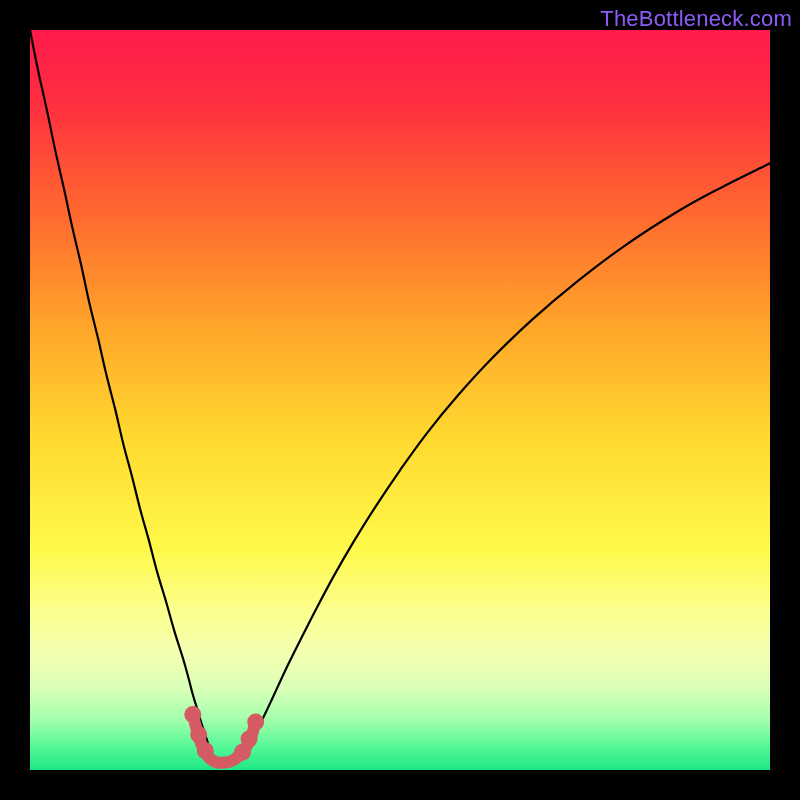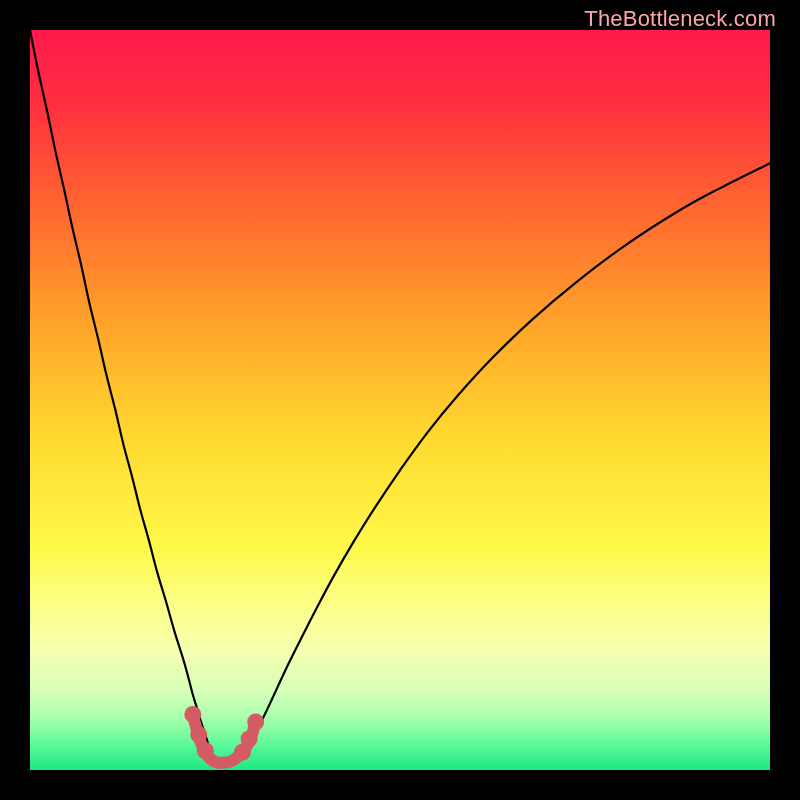--- a/index.html
+++ b/index.html
@@ -14,22 +14,22 @@
   .frame {
     position: absolute;
     left: 30px;
     top: 30px;
     width: 740px;
     height: 740px;
   }
   .watermark {
     position: absolute;
     top: 6px;
-    right: 24px;
-    color: #fca5a5;
+    right: 8px;
+    color: #8b5cf6;
     font-size: 22px;
     font-family: Arial, sans-serif;
     letter-spacing: 0.2px;
     z-index: 10;
   }
   svg { display: block; }
 </style>
 </head>
 <body>
 

